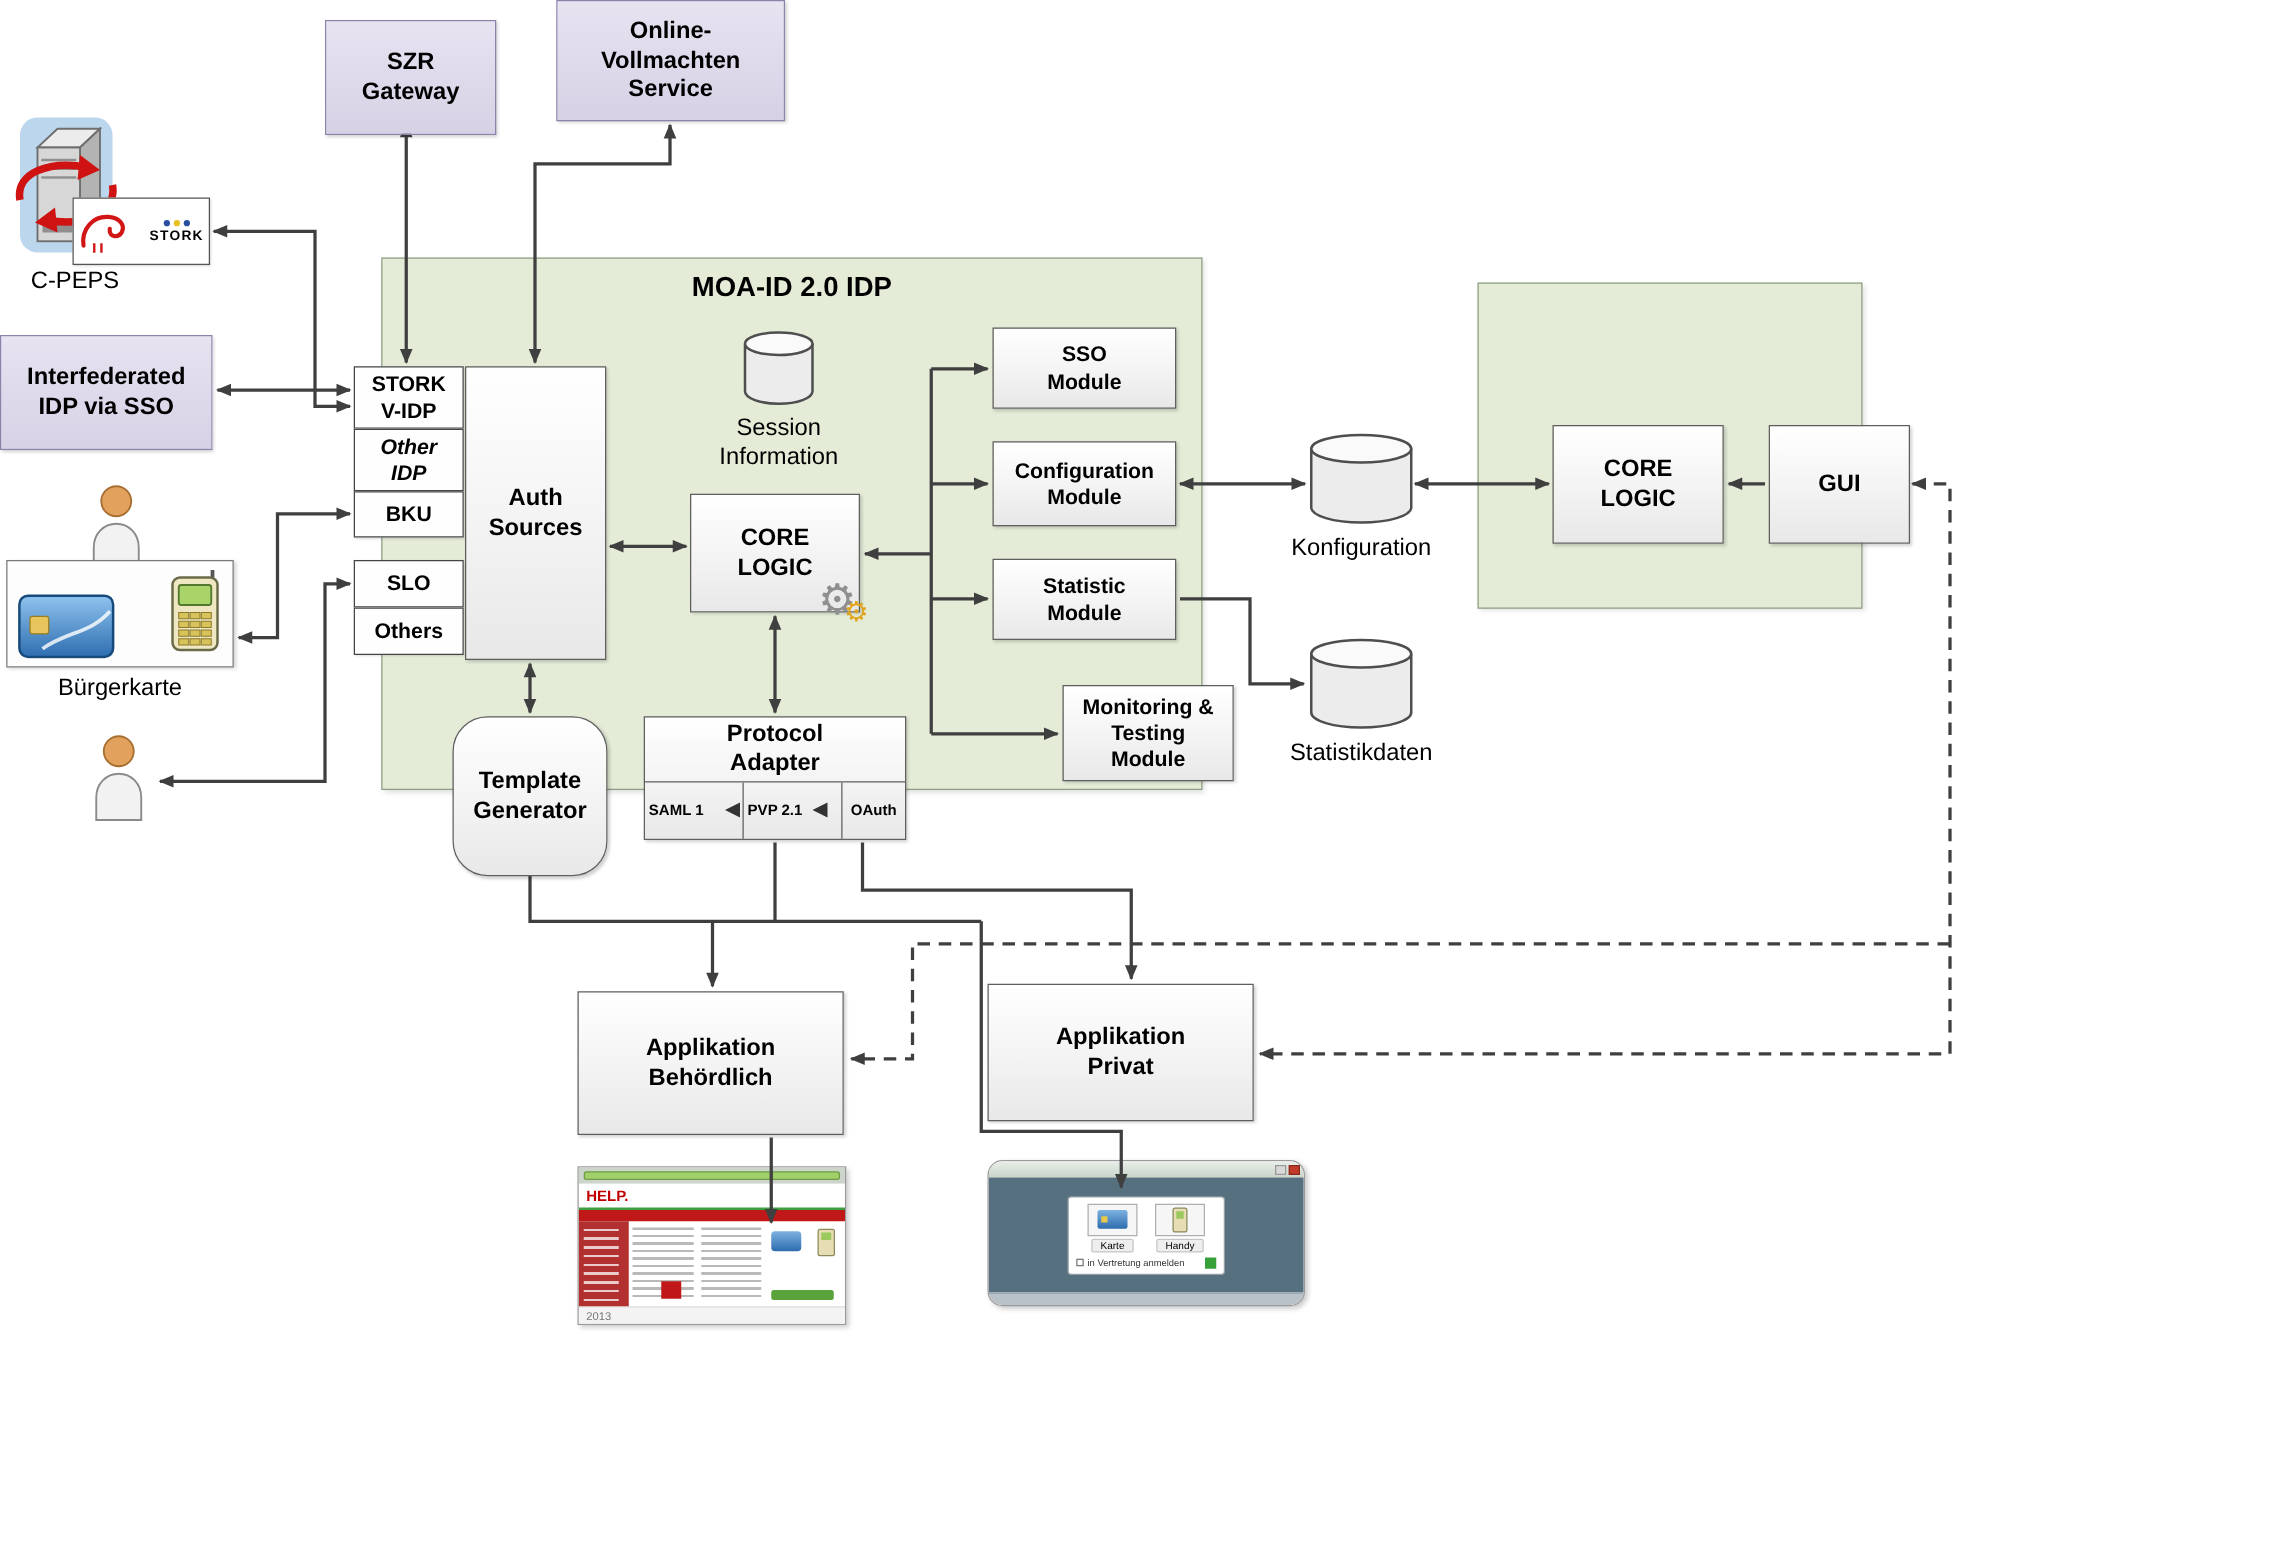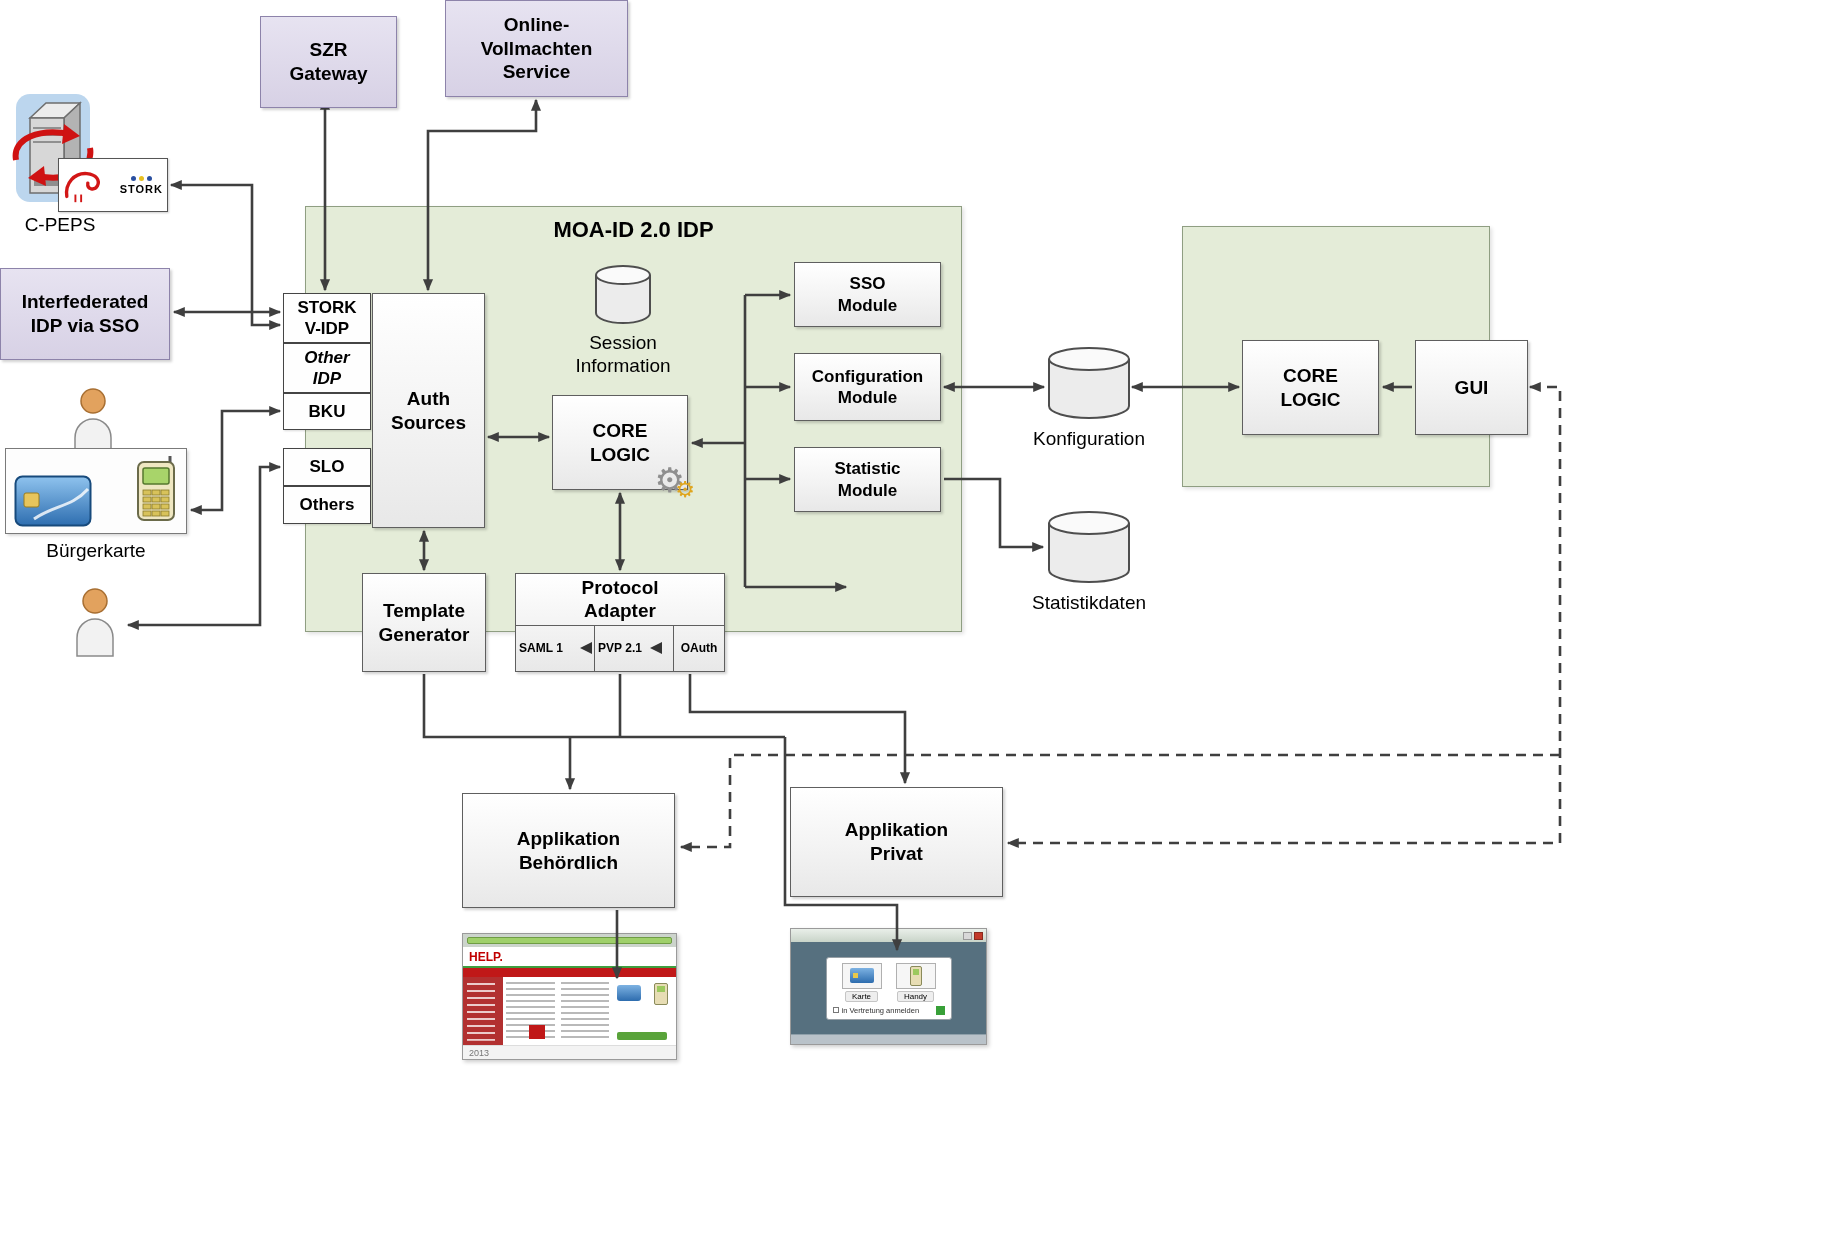--- a/index.html
+++ b/index.html
@@ -257,22 +257,25 @@
 
   <div class="node white f17" style="left:794px;top:262px;width:147px;height:65px;">
     <span class="lbl" style="max-width:90px;">SSO Module</span>
   </div>
   <div class="node white f17" style="left:794px;top:353px;width:147px;height:68px;">
     <span class="lbl" style="max-width:120px;">Configuration Module</span>
   </div>
   <div class="node white f17" style="left:794px;top:447px;width:147px;height:65px;">
     <span class="lbl" style="max-width:80px;">Statistic Module</span>
   </div>
-
-  <div class="node white f19" style="left:362px;top:573px;width:124px;height:99px;">
+  <div class="node white f17" style="left:850px;top:548px;width:137px;height:77px;">
+    <span class="lbl" style="max-width:110px;">Monitoring &amp; Testing Module</span>
+  </div>
+
+  <div class="node white f19" style="left:362px;top:573px;width:124px;height:128px;border-radius:28px;">
     <span class="lbl" style="max-width:95px;">Template Generator</span>
   </div>
 
   <div class="node white protocol" style="left:515px;top:573px;width:210px;height:99px;">
     <div class="pa-title">
       <span class="lbl" style="max-width:100px;">Protocol Adapter</span>
     </div>
     <div class="pa-row">
       <div class="pa-sub">
           <span>SAML 1</span>
@@ -329,21 +332,21 @@
         <div class="hs-phone"></div>
         <div class="hs-btn"></div>
       </div>
       <div class="hs-redbox"></div>
     </div>
     <div class="hs-footer">
       <span>2013</span>
     </div>
   </div>
 
-  <div class="shot" style="left:790px;top:928px;width:197px;height:117px;">
+  <div class="shot" style="left:790px;top:928px;width:254px;height:117px;border-radius:12px;">
     <div class="ls-title">
       <span class="ls-min"></span>
       <span class="ls-close"></span>
     </div>
     <div class="ls-content">
       <div class="ls-dialog">
         <div class="ls-buttons">
           <div class="ls-btn">
             <div class="face">
                 <span class="ls-card"></span>

